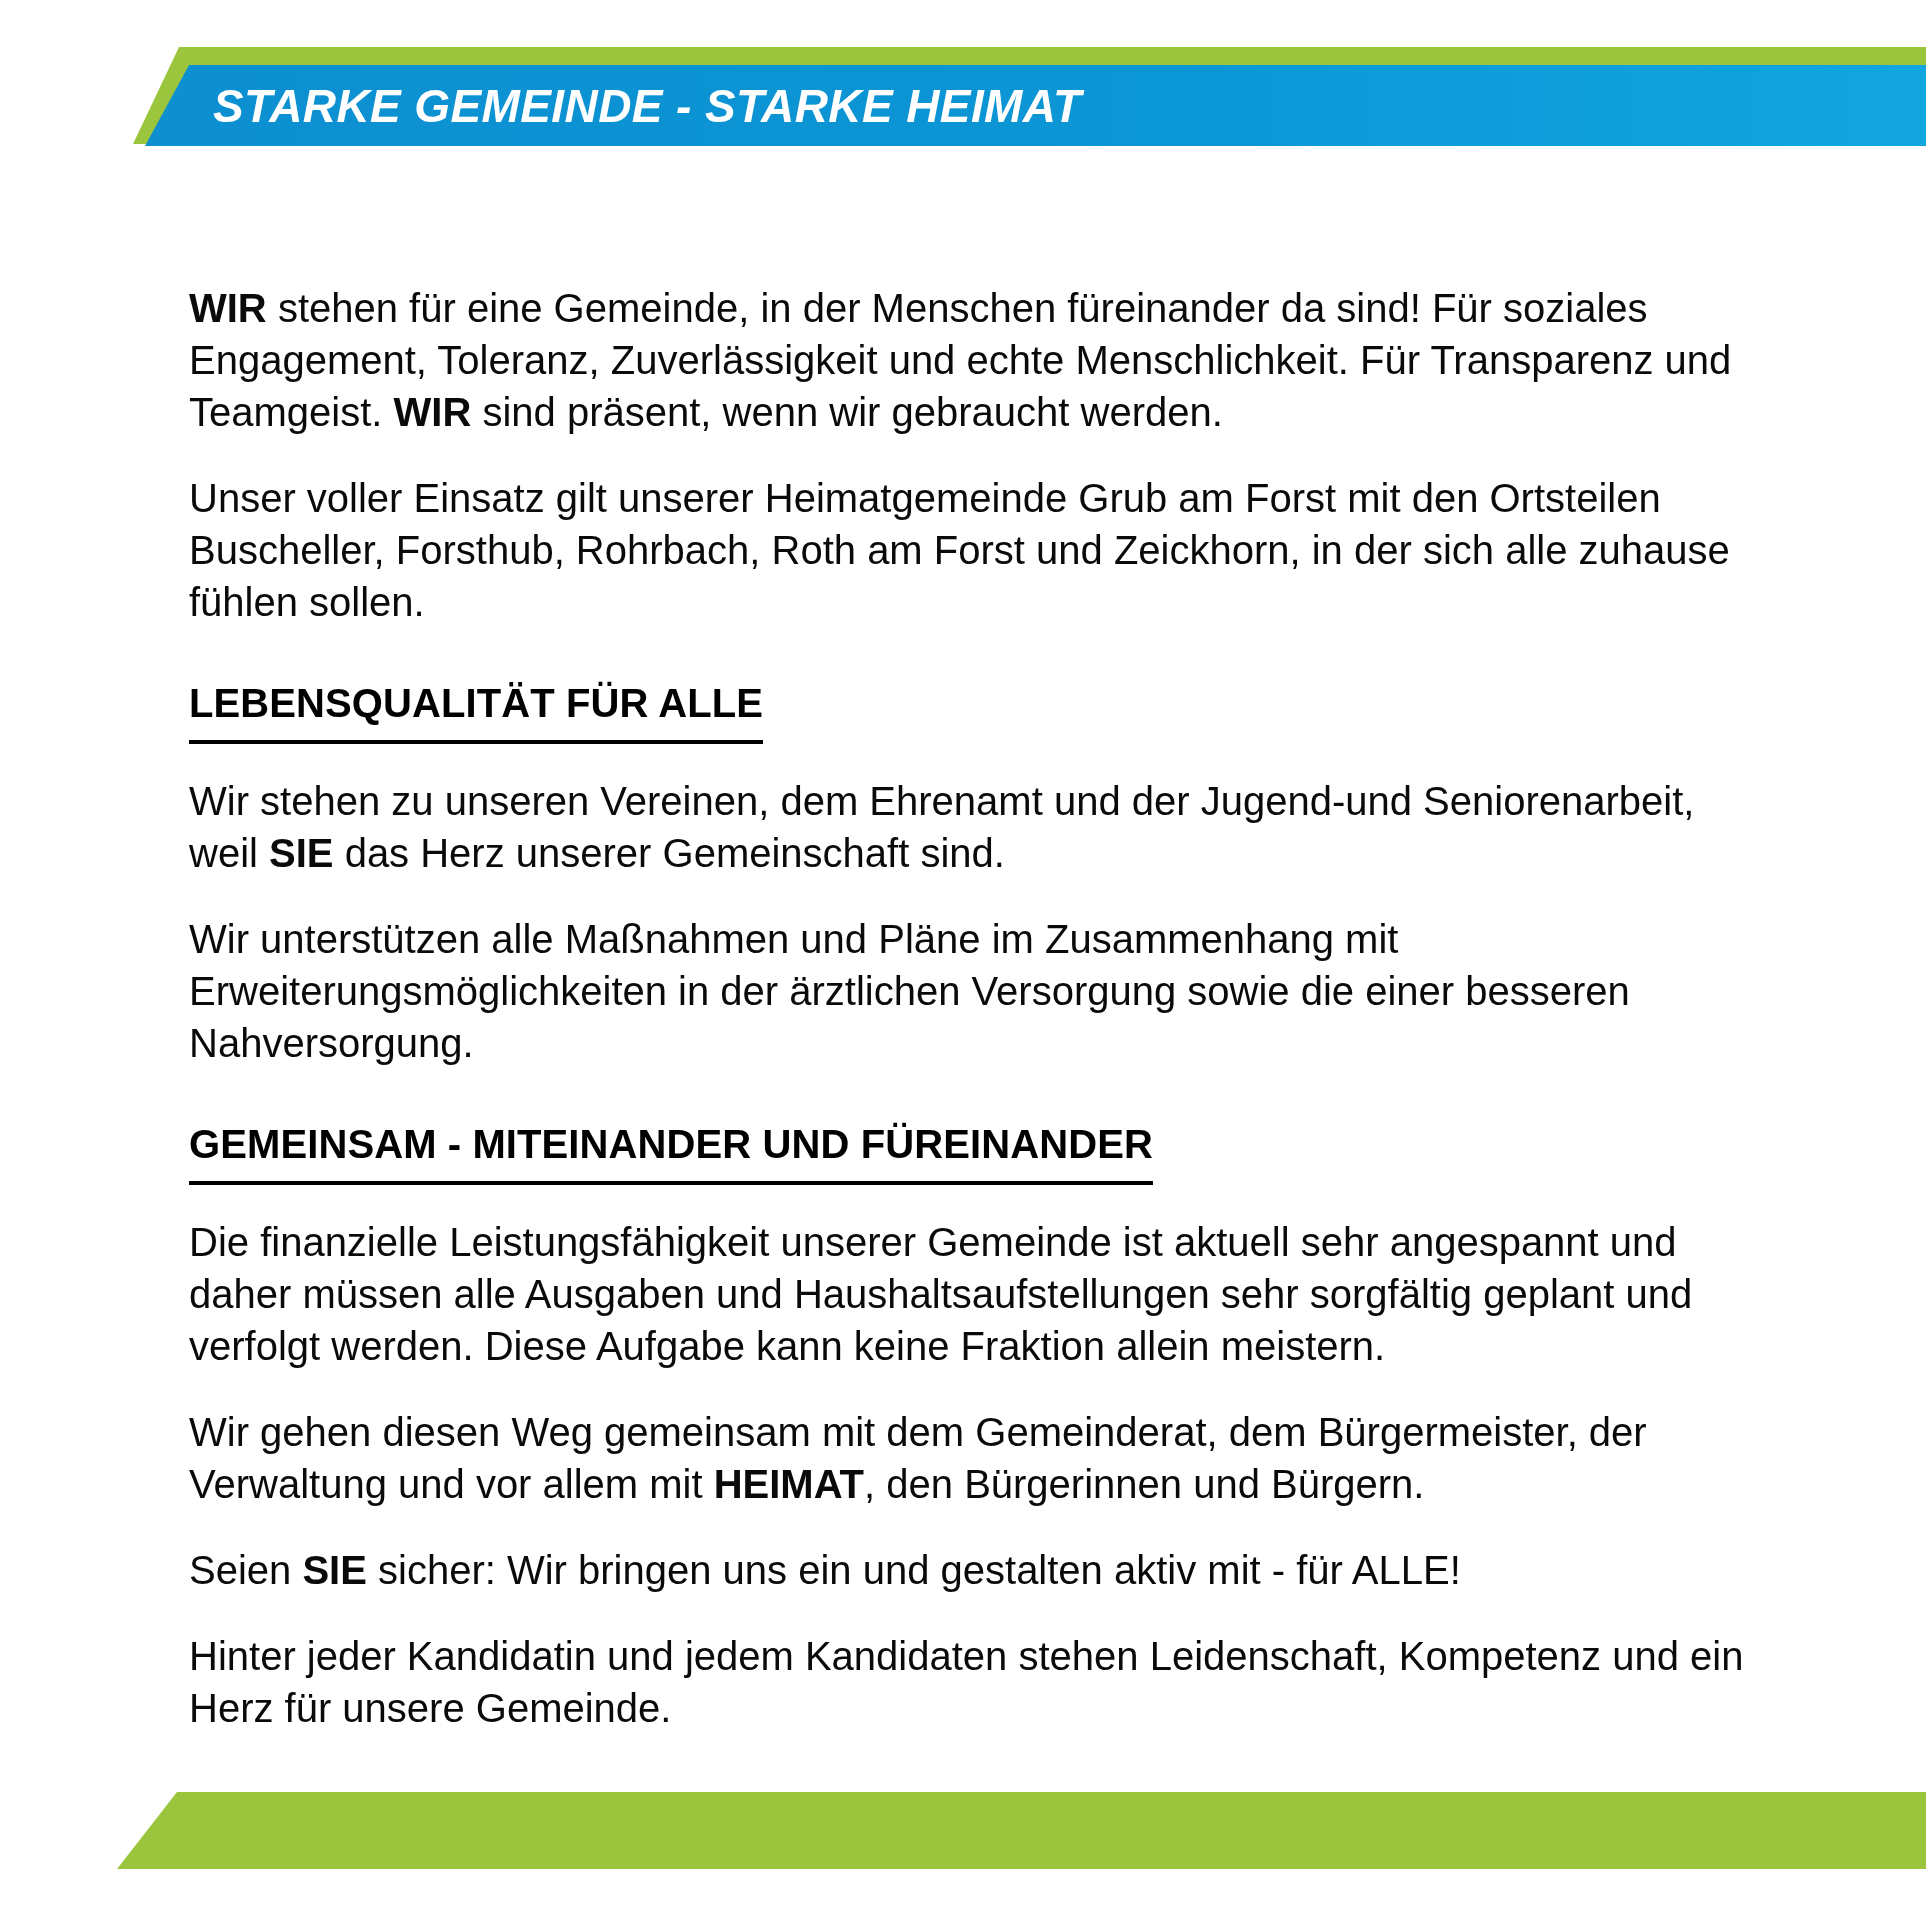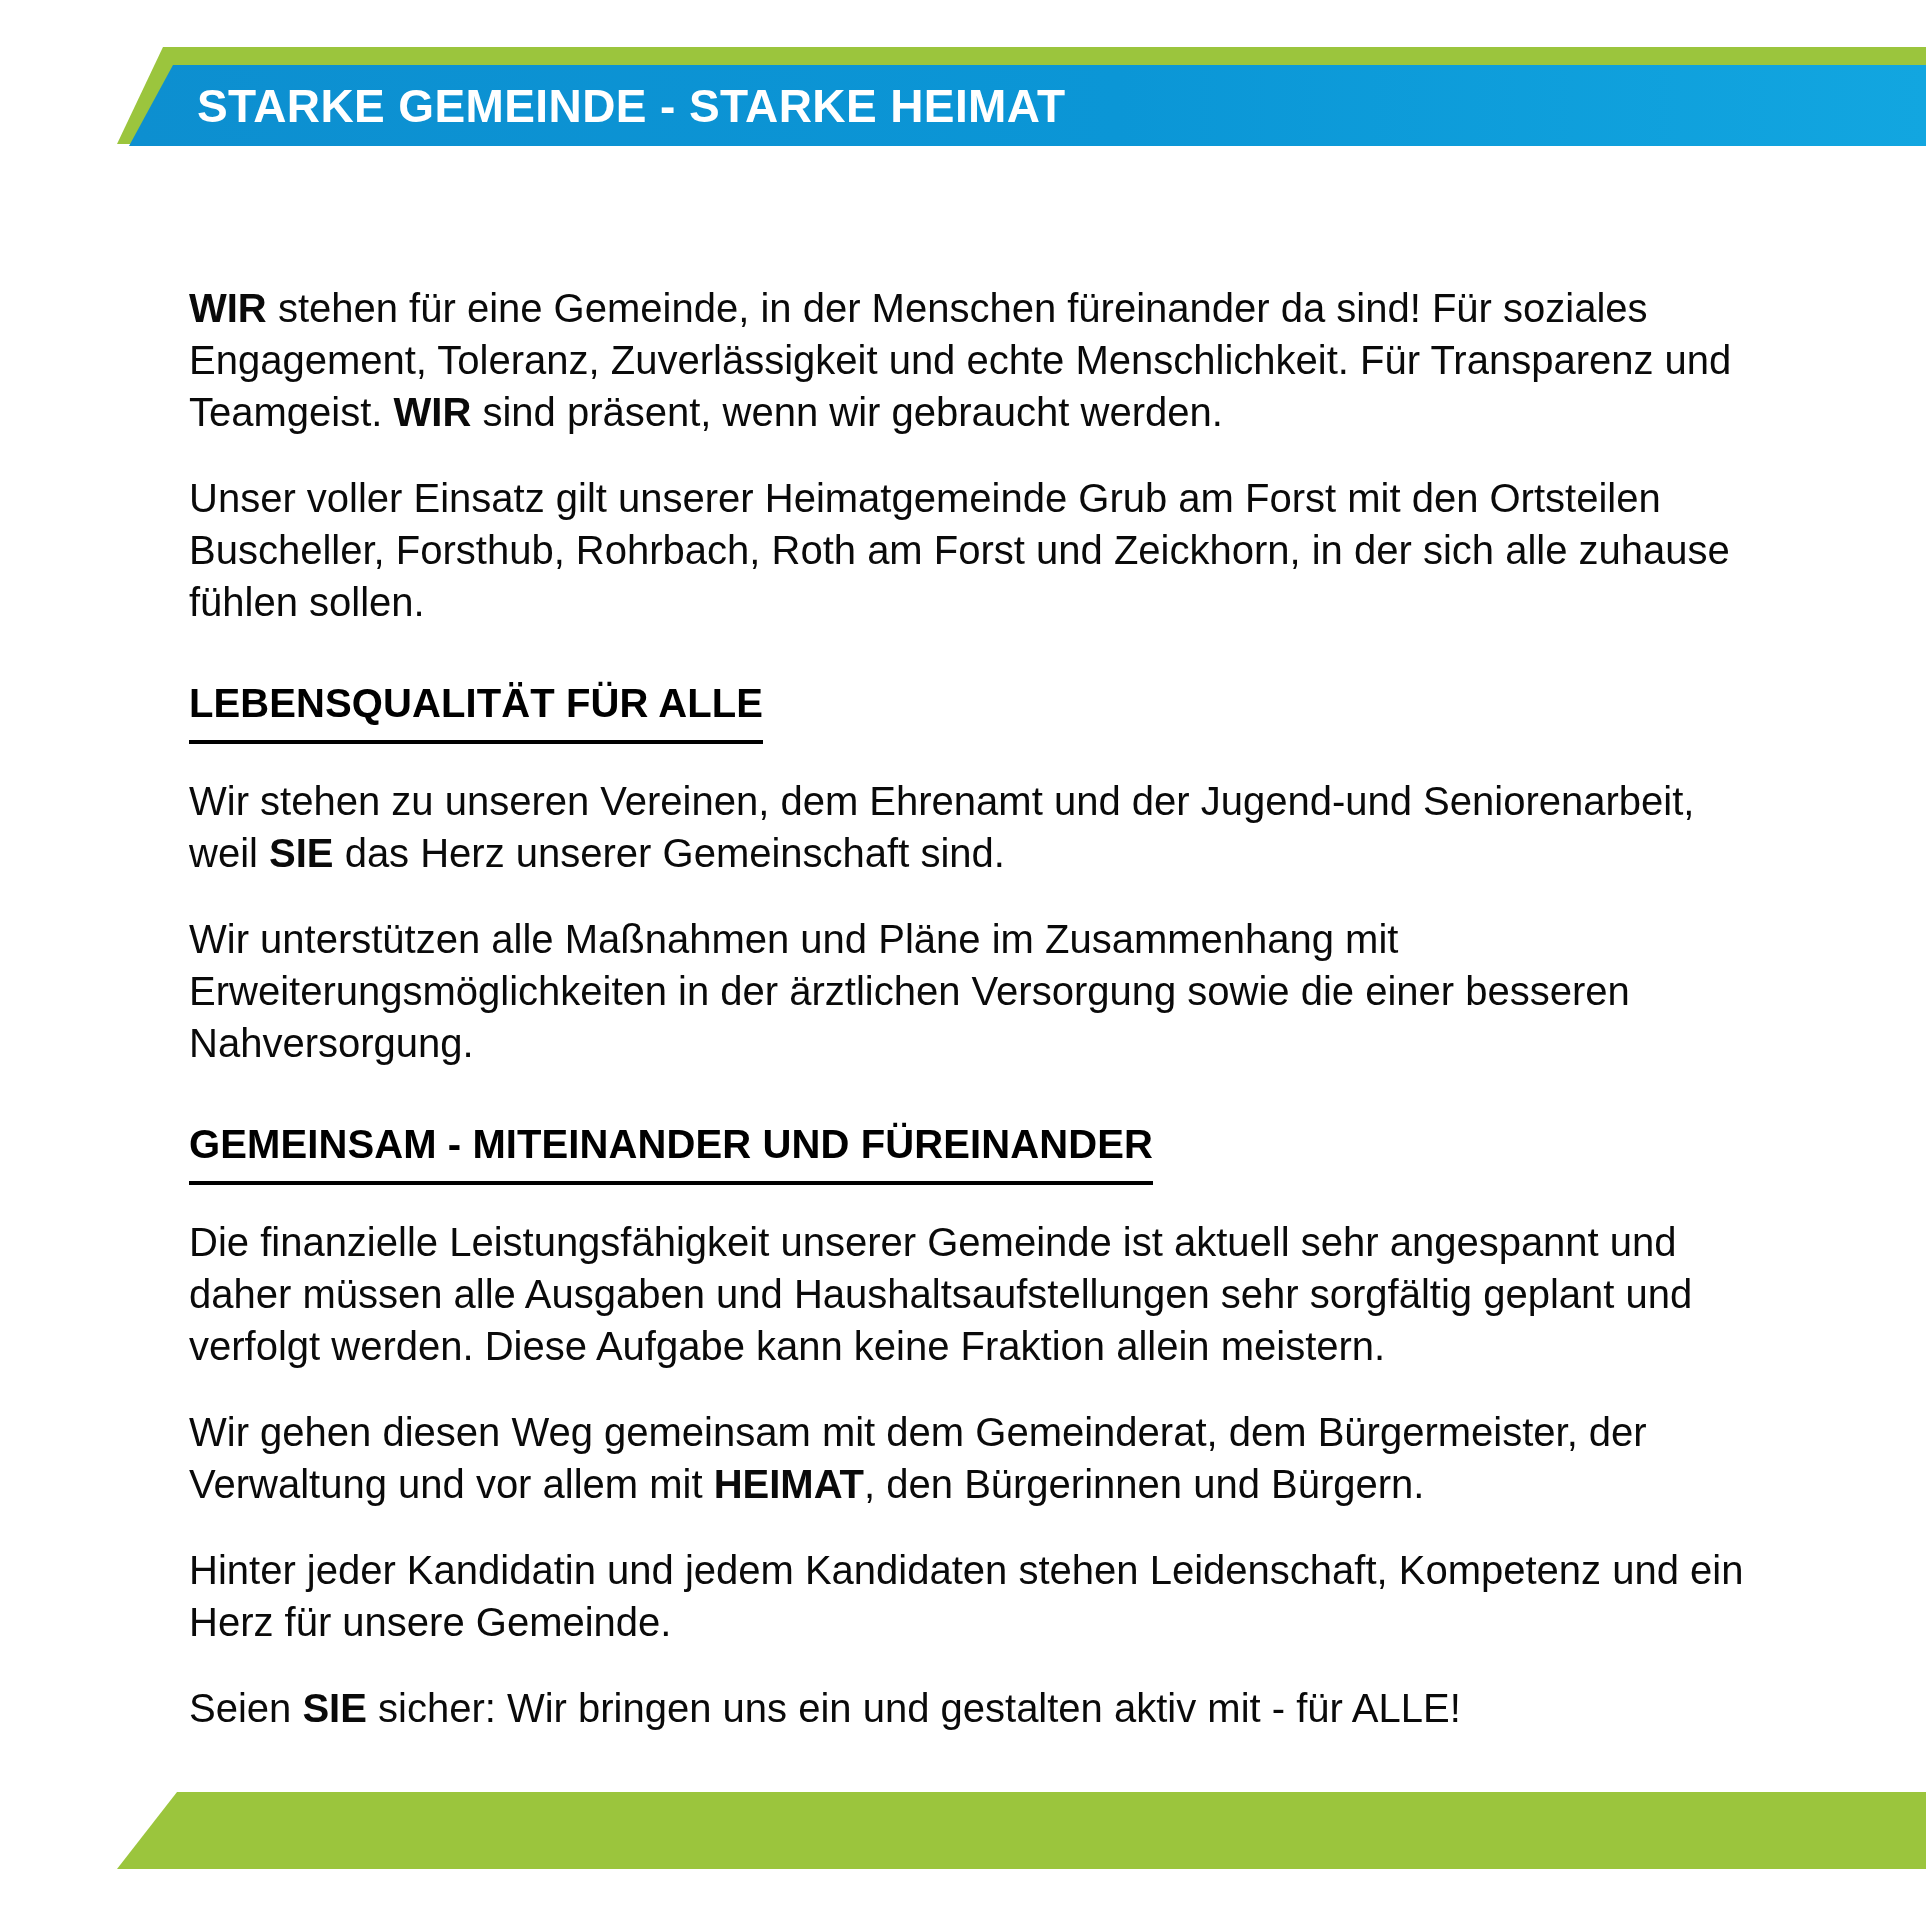--- a/index.html
+++ b/index.html
@@ -12,24 +12,25 @@
     height: 1926px;
     position: relative;
     overflow: hidden;
     font-family: "Liberation Sans", sans-serif;
     -webkit-font-smoothing: antialiased;
   }
 
   
   .header-banner {
     position: absolute;
-    left: 0;
+    left: 16px;
     top: 0;
     width: 1630px;
     height: 176px;
+    font-style: italic;
   }
   .banner-green {
     position: absolute;
     left: 117px;
     top: 47px;
     width: 1809px;
     height: 97px;
     background: #9bc53d;
     clip-path: polygon(46px 0, 100% 0, 100% 100%, 0 100%);
   }
@@ -125,21 +126,21 @@
     <h2 class="section-heading">LEBENSQUALITÄT FÜR ALLE</h2>
   </div>
   <p class="para"><span>Wir stehen zu unseren Vereinen, dem Ehrenamt und der Jugend-und Seniorenarbeit, weil </span><b>SIE</b><span> das Herz unserer Gemeinschaft sind.</span></p>
   <p class="para"><span>Wir unterstützen alle Maßnahmen und Pläne im Zusammenhang mit Erweiterungsmöglichkeiten in der ärztlichen Versorgung sowie die einer besseren Nahversorgung.</span></p>
 
   <div class="heading-wrap second">
     <h2 class="section-heading">GEMEINSAM - MITEINANDER UND FÜREINANDER</h2>
   </div>
   <p class="para"><span>Die finanzielle Leistungsfähigkeit unserer Gemeinde ist aktuell sehr angespannt und daher müssen alle Ausgaben und Haushaltsaufstellungen sehr sorgfältig geplant und verfolgt werden. Diese Aufgabe kann keine Fraktion allein meistern.</span></p>
   <p class="para"><span>Wir gehen diesen Weg gemeinsam mit dem Gemeinderat, dem Bürgermeister, der Verwaltung und vor allem mit </span><b>HEIMAT</b><span>, den Bürgerinnen und Bürgern.</span></p>
+  <p class="para"><span>Seien </span><b>SIE</b><span> sicher: Wir bringen uns ein und gestalten aktiv mit - für ALLE!</span></p>
   <p class="para"><span>Hinter jeder Kandidatin und jedem Kandidaten stehen Leidenschaft, Kompetenz und ein Herz für unsere Gemeinde.</span></p>
-  <p class="para"><span>Seien </span><b>SIE</b><span> sicher: Wir bringen uns ein und gestalten aktiv mit - für ALLE!</span></p>
 
 </div>
 
 <div class="footer-banner">
   <div class="footer-green"></div>
 </div>
 
 
 </body></html>

